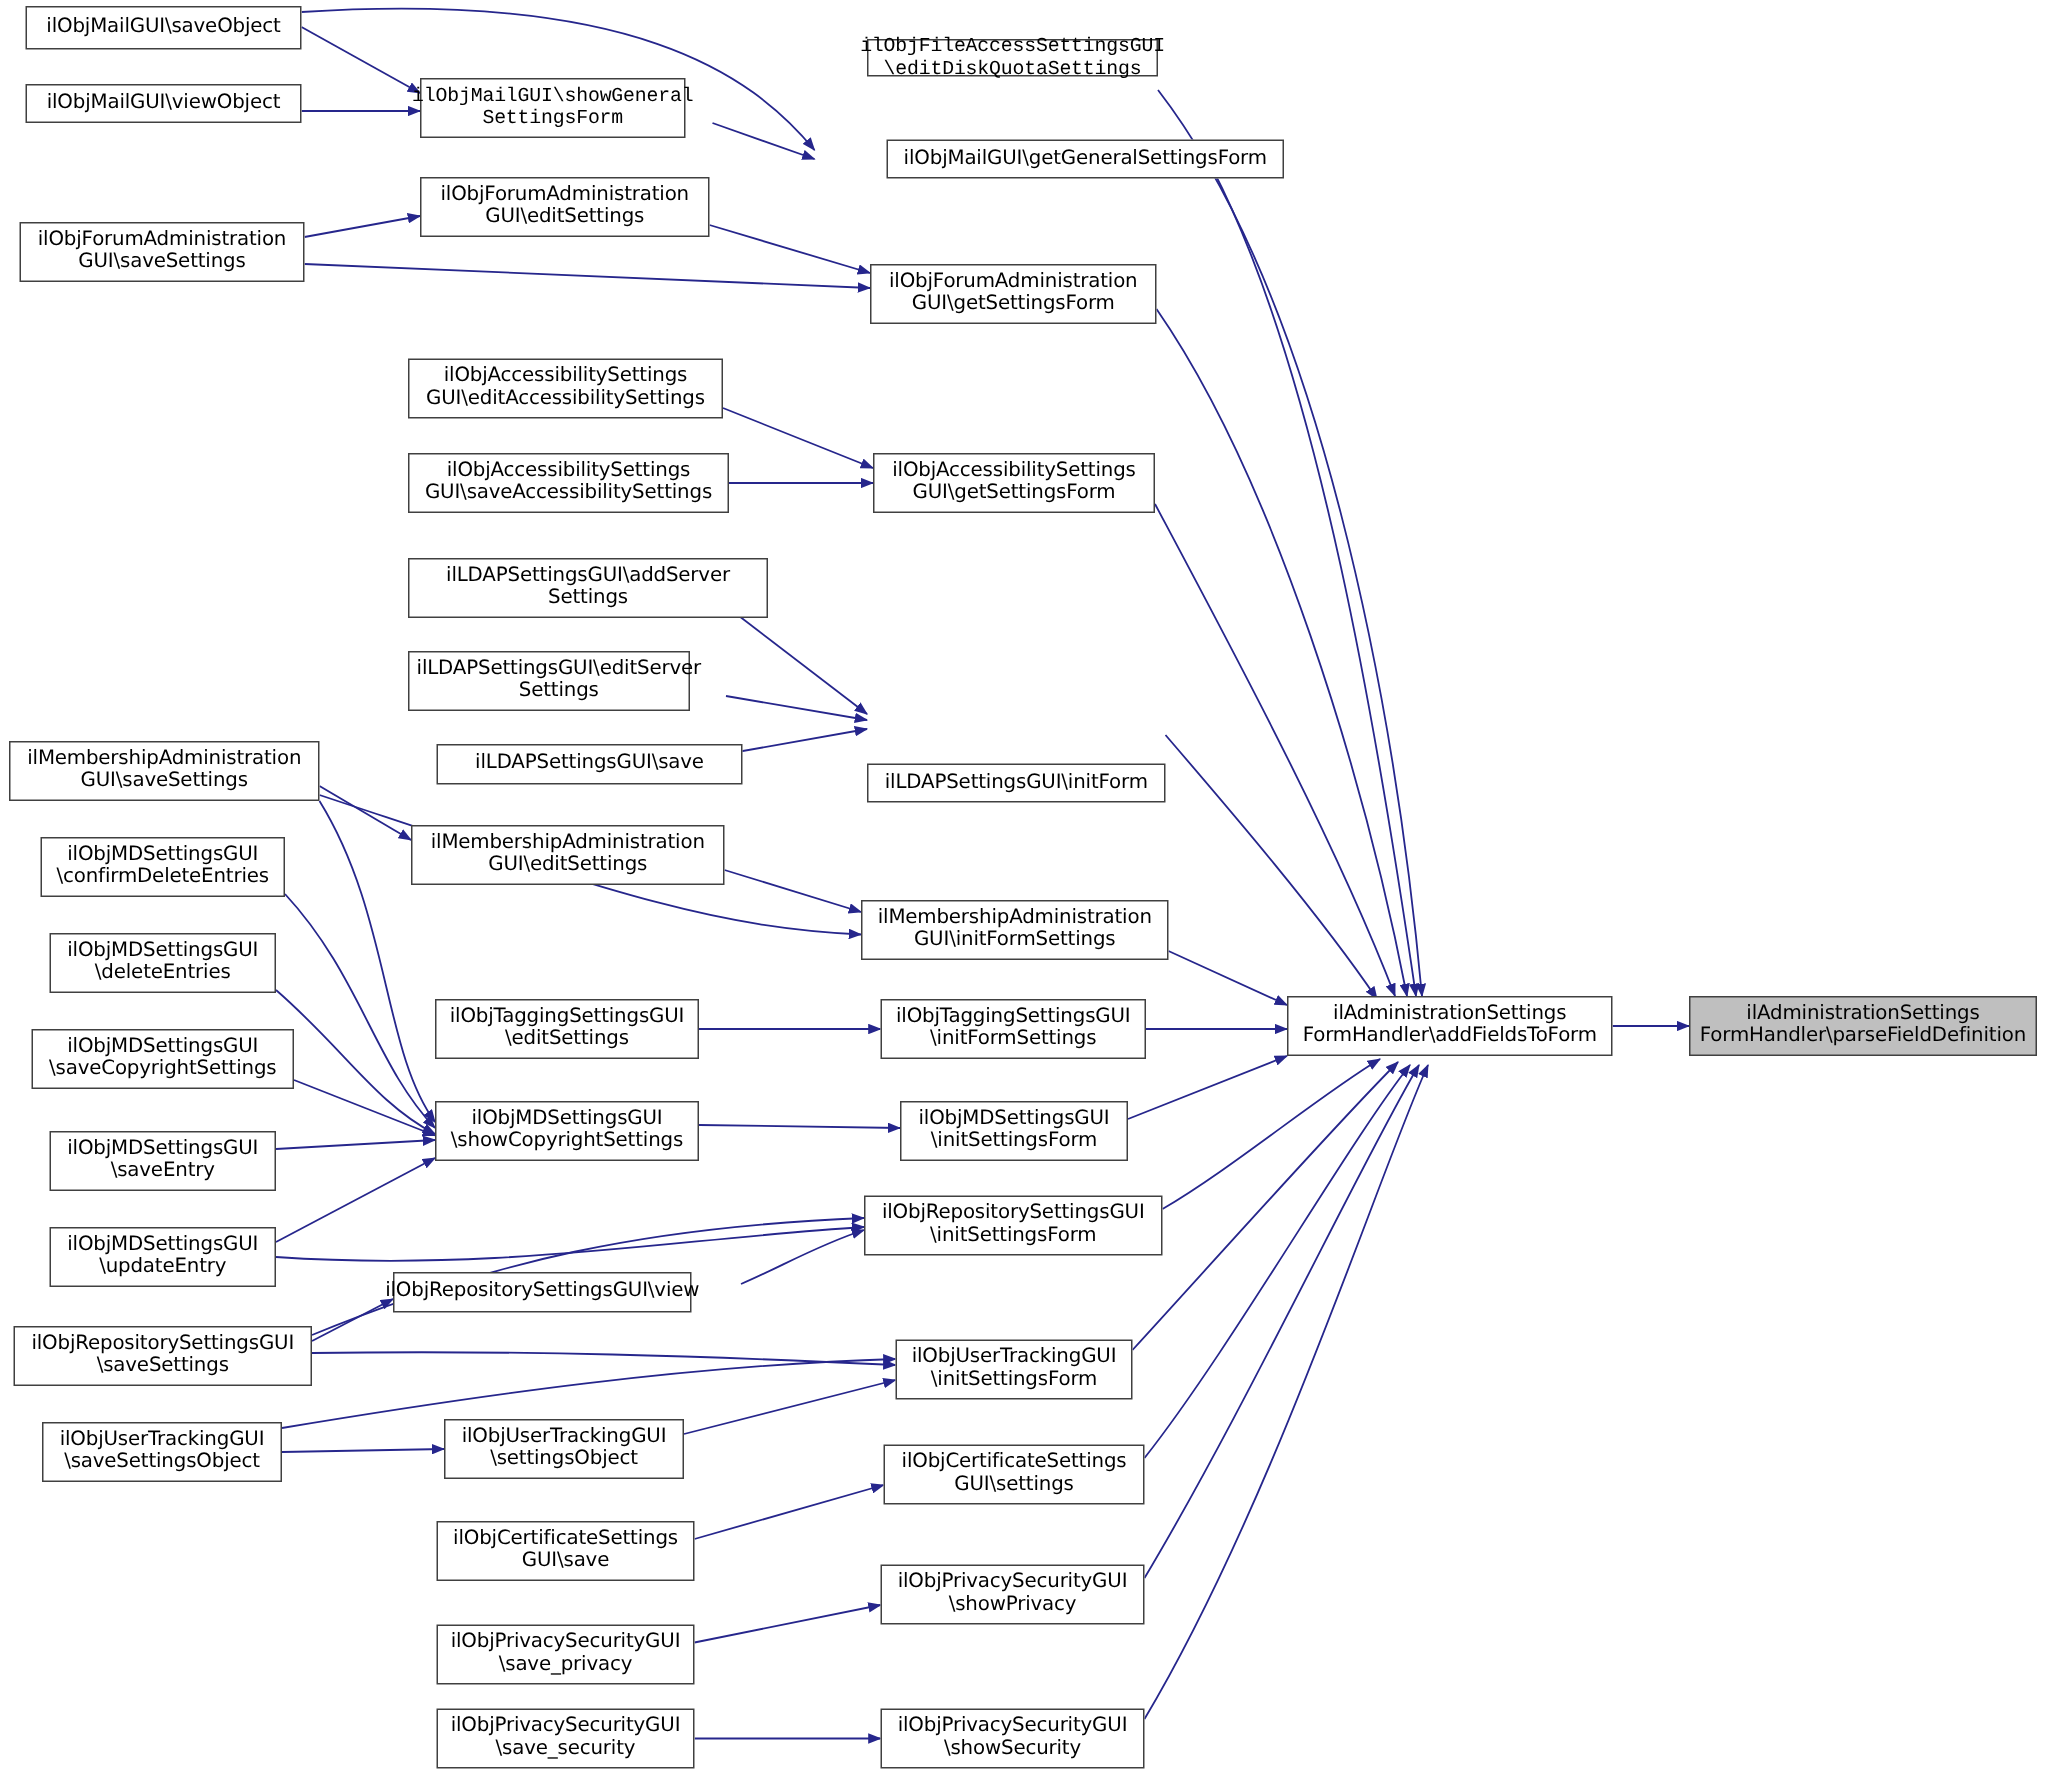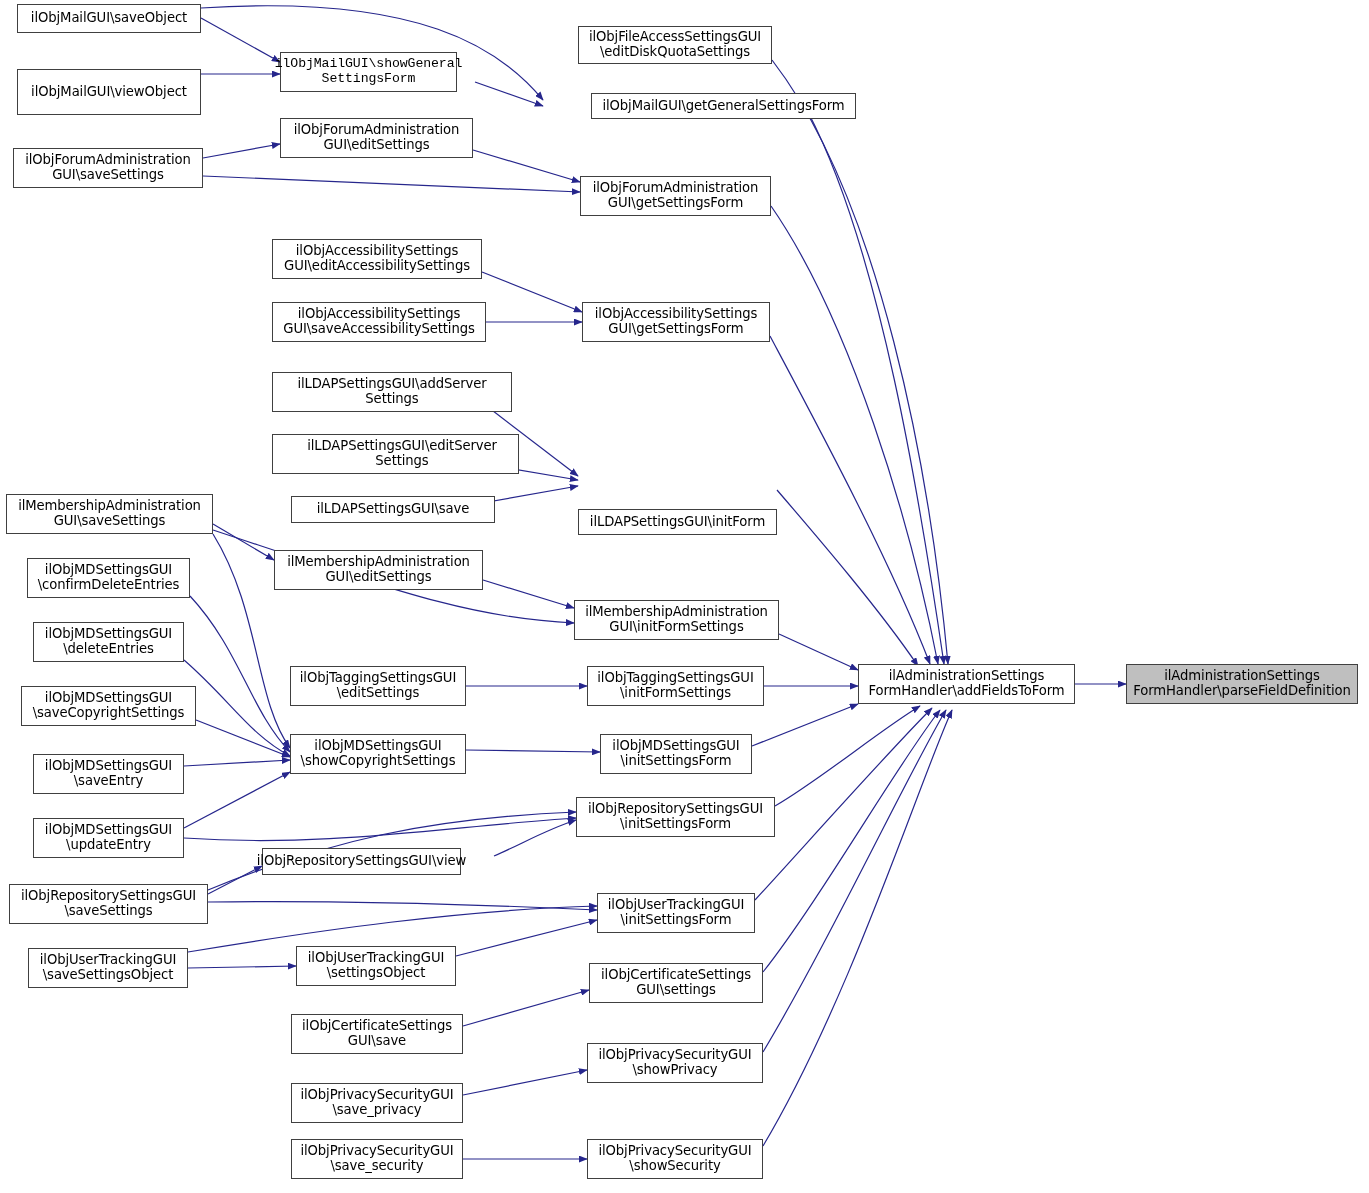--- a/index.html
+++ b/index.html
@@ -71,21 +71,21 @@
         <path d="M763,972 C820,900 900,760 940,710" fill="none" stroke="#26268c" stroke-width="1.2" marker-end="url(#ah)"></path>
         <path d="M763,1052 C830,940 910,770 946,710" fill="none" stroke="#26268c" stroke-width="1.2" marker-end="url(#ah)"></path>
         <path d="M763,1146 C850,1000 920,780 952,710" fill="none" stroke="#26268c" stroke-width="1.2" marker-end="url(#ah)"></path>
         <path d="M1075,684 L1126,684" fill="none" stroke="#26268c" stroke-width="1.2" marker-end="url(#ah)"></path>
       </g>
   </svg>
   <div id="node-layer">
       <div class="node" style="left: 17px; top: 4px; width: 184px; height: 29px;">
         <span>ilObjMailGUI\saveObject</span>
       </div>
-      <div class="node" style="left: 17px; top: 69px; width: 184px; height: 46px;">
+      <div class="node" style="left: 17px; top: 56px; width: 184px; height: 26px;">
         <span>ilObjMailGUI\viewObject</span>
       </div>
       <div class="node" style="left: 13px; top: 148px; width: 190px; height: 40px;">
         <span>ilObjForumAdministration
 GUI\saveSettings</span>
       </div>
       <div class="node" style="left: 6px; top: 494px; width: 207px; height: 40px;">
         <span>ilMembershipAdministration
 GUI\saveSettings</span>
       </div>
@@ -130,21 +130,21 @@
 GUI\editAccessibilitySettings</span>
       </div>
       <div class="node" style="left: 272px; top: 302px; width: 214px; height: 40px;">
         <span>ilObjAccessibilitySettings
 GUI\saveAccessibilitySettings</span>
       </div>
       <div class="node" style="left: 272px; top: 372px; width: 240px; height: 40px;">
         <span>ilLDAPSettingsGUI\addServer
 Settings</span>
       </div>
-      <div class="node" style="left: 272px; top: 434px; width: 247px; height: 40px; padding-left: 16px;">
+      <div class="node" style="left: 272px; top: 434px; width: 188px; height: 40px; padding-left: 16px;">
         <span>ilLDAPSettingsGUI\editServer
 Settings</span>
       </div>
       <div class="node" style="left: 291px; top: 496px; width: 204px; height: 27px;">
         <span>ilLDAPSettingsGUI\save</span>
       </div>
       <div class="node" style="left: 274px; top: 550px; width: 209px; height: 40px;">
         <span>ilMembershipAdministration
 GUI\editSettings</span>
       </div>
@@ -168,21 +168,21 @@
 GUI\save</span>
       </div>
       <div class="node" style="left: 291px; top: 1083px; width: 172px; height: 40px;">
         <span>ilObjPrivacySecurityGUI
 \save_privacy</span>
       </div>
       <div class="node" style="left: 291px; top: 1139px; width: 172px; height: 40px;">
         <span>ilObjPrivacySecurityGUI
 \save_security</span>
       </div>
-      <div class="node" style="left: 578px; top: 26px; width: 194px; height: 38px;">
+      <div class="node" style="left: 578px; top: 26px; width: 194px; height: 25px; font-family: Liberation Mono, monospace;">
         <span>ilObjFileAccessSettingsGUI
 \editDiskQuotaSettings</span>
       </div>
       <div class="node" style="left: 543px; top: 93px; width: 265px; height: 26px; margin-left: 48px;">
         <span>ilObjMailGUI\getGeneralSettingsForm</span>
       </div>
       <div class="node" style="left: 580px; top: 176px; width: 191px; height: 40px;">
         <span>ilObjForumAdministration
 GUI\getSettingsForm</span>
       </div>

